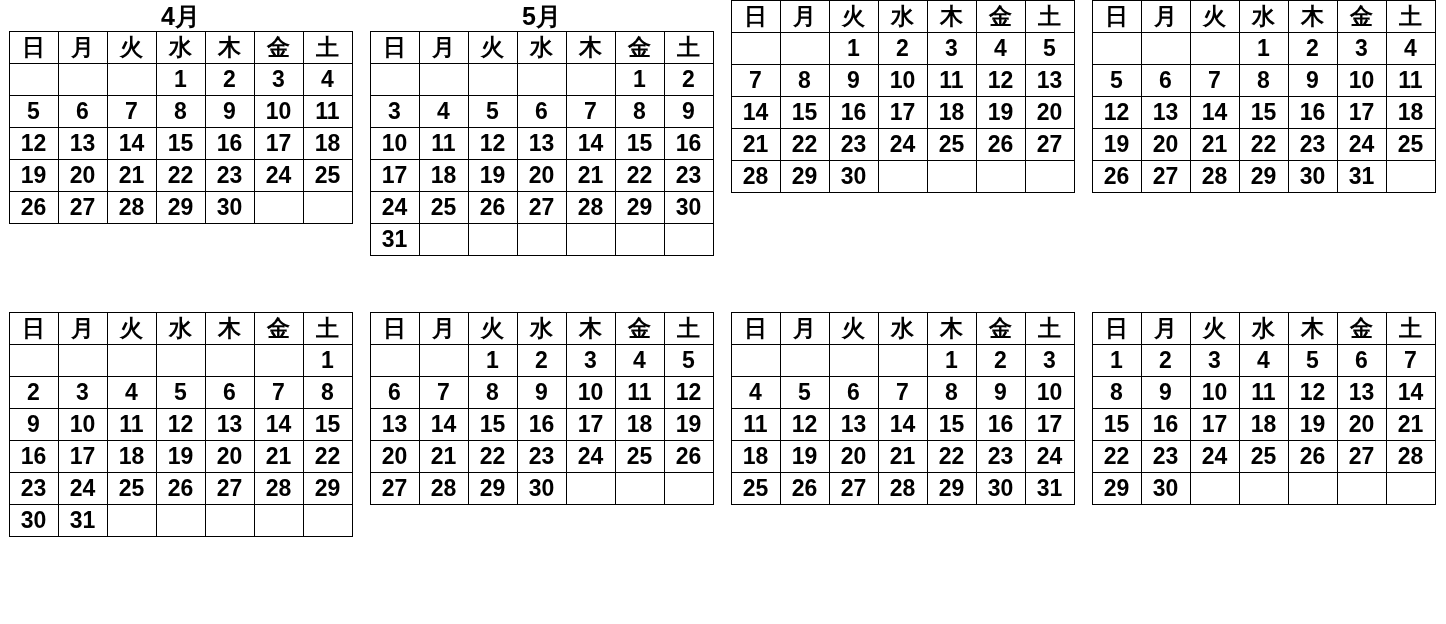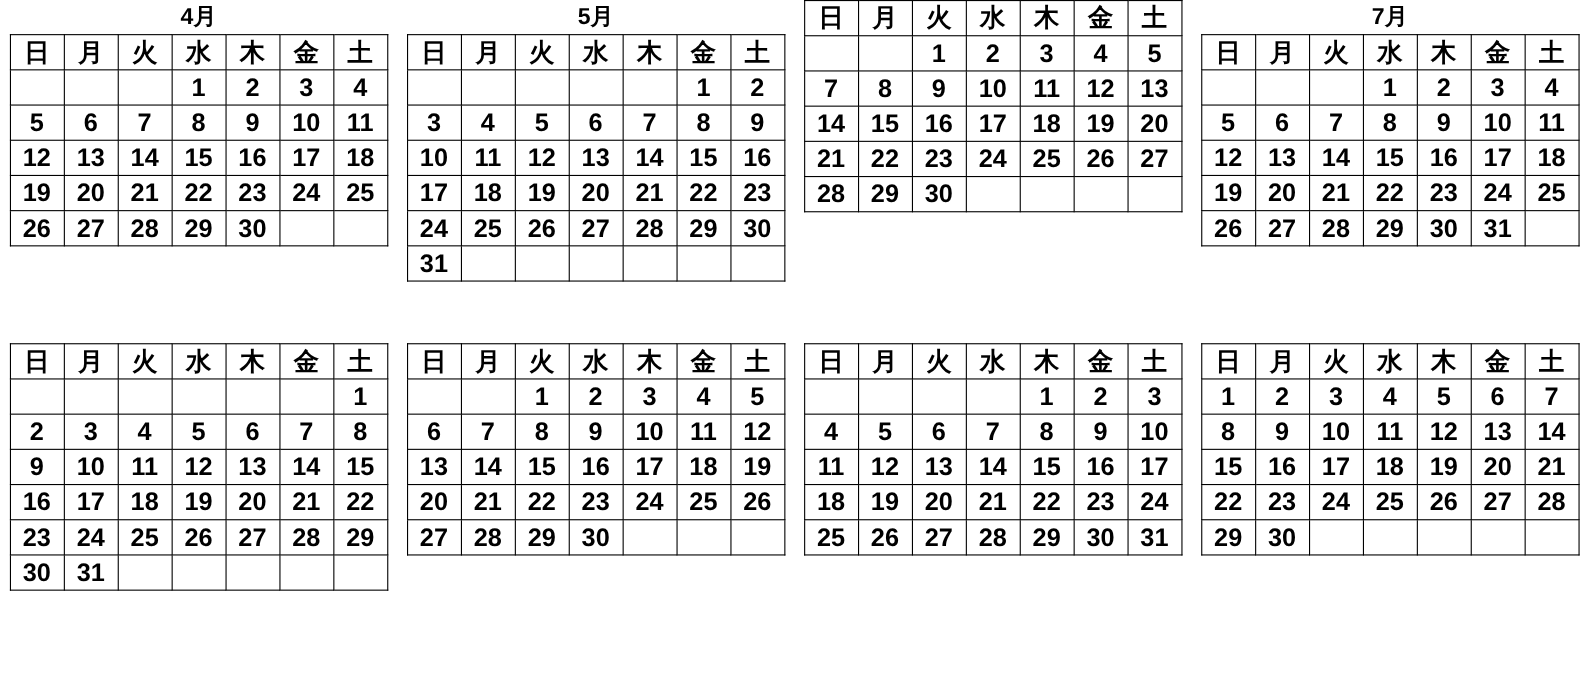--- a/index.html
+++ b/index.html
@@ -14,21 +14,21 @@
     grid-template-columns:repeat(4, 361px);
     grid-template-rows:312px 312px;
   }
   .month{
     position:relative;
     box-sizing:border-box;
     padding:0 6px;
   }
   .month-title{
     text-align:center;
-    font-size:21px;
+    font-size:25px;
     font-weight:bold;
     line-height:30px;
     color:#000;
     letter-spacing:0px;
     margin:0;
     padding-top:1px;
   }
   table.cal{
     border-collapse:collapse;
     table-layout:fixed;
@@ -254,21 +254,20 @@
             <td class="c-cyan">30</td>
             <td class="empty"></td>
             <td class="empty"></td>
             <td class="empty"></td>
             <td class="empty"></td>
           </tr>
         </tbody>
       </table>
     </div>
     <div class="month">
-      <div class="month-title">7月</div>
       <table class="cal">
         <thead>
           <tr>
             <th>日</th>
             <th>月</th>
             <th>火</th>
             <th>水</th>
             <th>木</th>
             <th>金</th>
             <th>土</th>

